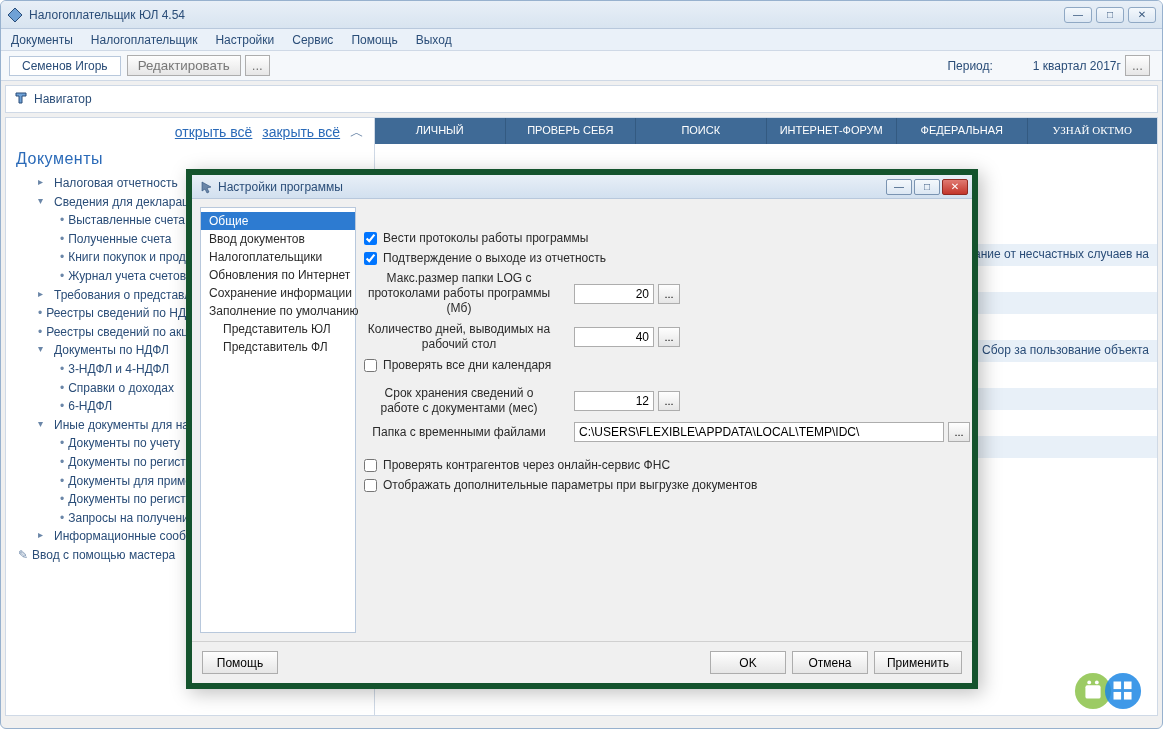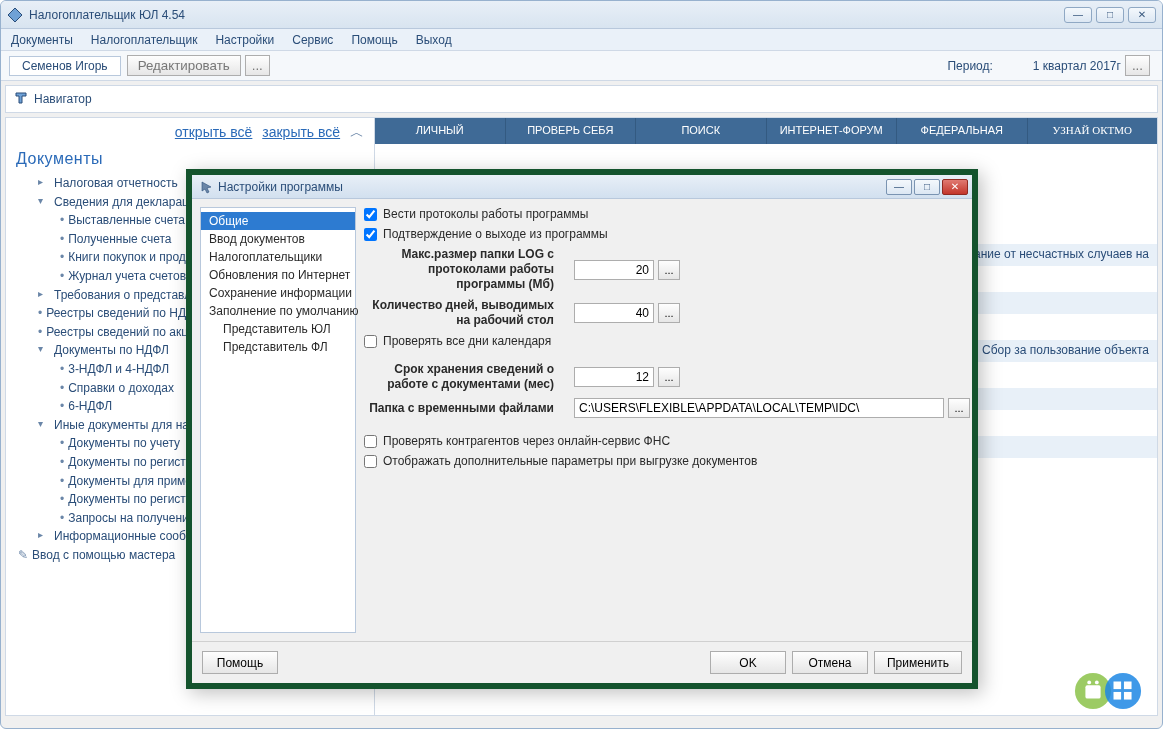--- a/index.html
+++ b/index.html
@@ -57,23 +57,23 @@
   .dlg-win-btns { display:flex; gap:2px;}
   .dlg-win-btn { width:26px; height:16px; border:1px solid #7a94b2; background:linear-gradient(#f4f8fc,#dce7f3); border-radius:2px; display:flex; align-items:center; justify-content:center; font-size:10px; color:#39597f; cursor:pointer;}
   .dlg-win-btn.close { background:linear-gradient(#e07a72,#c3362b); color:#fff; border-color:#8f2a22;}
   
   .dlg-body { display:flex; height:calc(100% - 24px - 42px); padding:8px;}
   .dlg-nav { width:156px; border:1px solid #b8c8dc; background:#fff; padding:4px 0; margin-right:8px;}
   .dlg-nav div { padding:2px 8px; font-size:12px; color:#2a2a2a; cursor:pointer; white-space:nowrap;}
   .dlg-nav div.sel { background:#2d7bd1; color:#fff;}
   .dlg-nav div.indent { padding-left:22px;}
   
-  .dlg-form { flex:1; font-size:12px; color:#2a2a2a; }
+  .dlg-form { flex:1; font-size:12px; color:#2a2a2a;margin-top:24px; }
   .dlg-form .row { display:flex; align-items:center; margin-bottom:6px;}
-  .dlg-form .row .lab { width:210px; text-align:right; padding-right:20px; line-height:1.25;font-weight:bold;}
+  .dlg-form .row .lab { width:210px; text-align:center; padding-right:20px; line-height:1.25;}
   .dlg-form input[type=text] { border:1px solid #adadad; height:20px; padding:0 4px; background:#fff; text-align:right; font-size:12px;}
   .dlg-form input[type=text].wide { text-align:left;}
   .dlg-form .ddd { width:22px; height:20px; border:1px solid #adadad; background:linear-gradient(#fefefe,#e6e6e6); margin-left:4px; cursor:pointer; font-size:11px;}
   .dlg-form label.cb { display:flex; align-items:center; cursor:pointer;}
   .dlg-form label.cb input { margin-right:6px;}
   
   .dlg-footer { height:42px; border-top:1px solid #d0d0d0; display:flex; align-items:center; padding:0 10px;}
   .dlg-footer .btn { min-width:76px; height:23px; border:1px solid #adadad; background:linear-gradient(#fefefe,#e6e6e6); cursor:pointer; font-size:12px; padding:0 12px;}
   .dlg-footer .spacer { flex:1;}
   .dlg-footer .btn + .btn { margin-left:6px;}
@@ -277,21 +277,21 @@
       <div class="dlg-form">
         <div class="row">
             <label class="cb">
               <input type="checkbox" checked="" style="">
               <span>Вести протоколы работы программы</span>
             </label>
           </div>
         <div class="row">
             <label class="cb">
               <input type="checkbox" checked="" style="">
-              <span>Подтверждение о выходе из программы</span>
+              <span>Подтверждение о выходе из отчетность</span>
             </label>
           </div>
 
         <div class="row">
           <div class="lab">Макс.размер папки LOG с протоколами работы программы (Мб)</div>
           <input type="text" style="width: 80px;" value="20">
           <button class="ddd">...</button>
         </div>
         <div class="row">
           <div class="lab">Количество дней, выводимых на рабочий стол</div>

